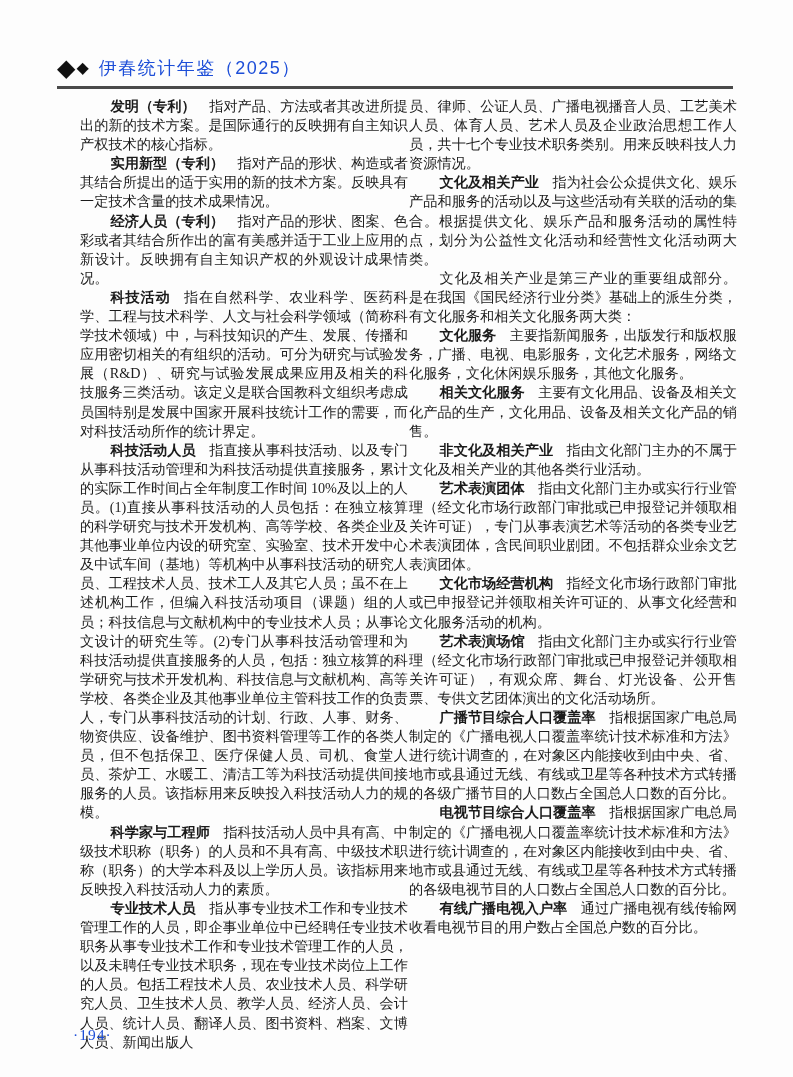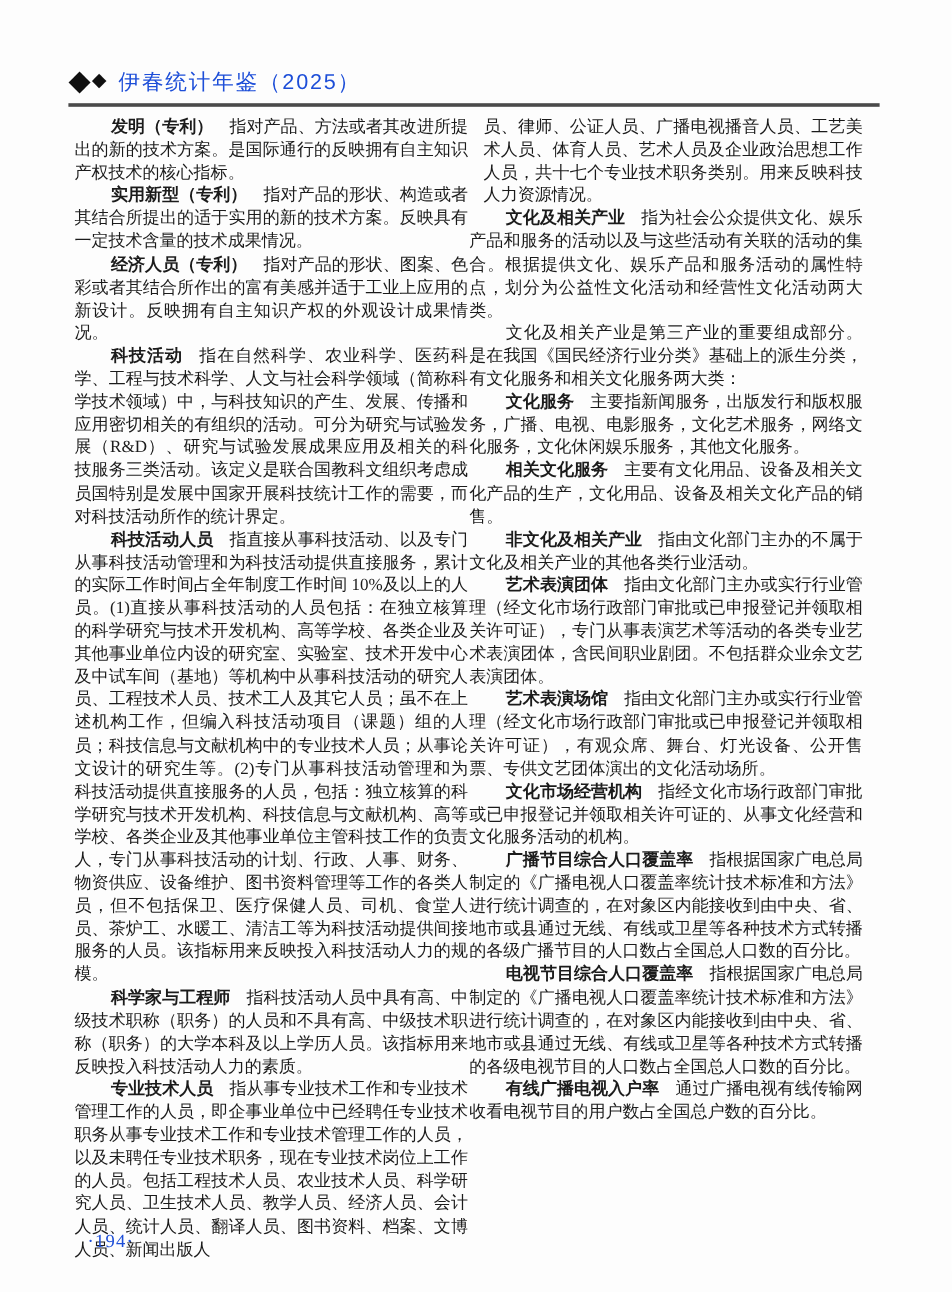--- a/index.html
+++ b/index.html
@@ -26,33 +26,33 @@
     font-family: "Liberation Sans", "DejaVu Sans", sans-serif;
     font-size: 18px; color: #1d4ed8; margin-left: 10px;
     letter-spacing: 1.5px;
   }
   .rule {
     position: absolute; left: 57px; top: 86px;
     width: 676px; height: 3px; background: #4a4a4a;
   }
   
   .columns {
-    position: absolute; left: 62px; top: 97px; width: 672px;
+    position: absolute; left: 80px; top: 97px; width: 672px;
     display: flex; gap: 1px;
   }
   .col {
     width: 328px;
     font-size: 14.2px;
     line-height: 19.1px;
     color: #1b1b1b;
     text-align: justify;
     text-justify: inter-ideograph;
   }
   .para { margin: 0; text-indent: 2.15em; }
-  .para.cont { text-indent: 0; margin-left: 12px; }
+  .para.cont { text-indent: 0; }
   .term {
     font-family: "Liberation Sans", "DejaVu Sans", sans-serif;
     font-weight: bold;
   }
   .term:not(:empty) { margin-right: 0.95em; }
   
   .footer {
     position: absolute; left: 73px; top: 1026px;
     font-size: 15.5px; color: #1d4ed8; letter-spacing: 1px;
   }
@@ -84,22 +84,22 @@
     </div>
 
     <div class="col">
       <p class="para cont"><b class="term"></b><span>员、律师、公证人员、广播电视播音人员、工艺美术人员、体育人员、艺术人员及企业政治思想工作人员，共十七个专业技术职务类别。用来反映科技人力资源情况。</span></p>
       <p class="para"><b class="term">文化及相关产业</b><span>指为社会公众提供文化、娱乐产品和服务的活动以及与这些活动有关联的活动的集合。根据提供文化、娱乐产品和服务活动的属性特点，划分为公益性文化活动和经营性文化活动两大类。</span></p>
       <p class="para"><b class="term"></b><span>文化及相关产业是第三产业的重要组成部分。是在我国《国民经济行业分类》基础上的派生分类，有文化服务和相关文化服务两大类：</span></p>
       <p class="para"><b class="term">文化服务</b><span>主要指新闻服务，出版发行和版权服务，广播、电视、电影服务，文化艺术服务，网络文化服务，文化休闲娱乐服务，其他文化服务。</span></p>
       <p class="para"><b class="term">相关文化服务</b><span>主要有文化用品、设备及相关文化产品的生产，文化用品、设备及相关文化产品的销售。</span></p>
       <p class="para"><b class="term">非文化及相关产业</b><span>指由文化部门主办的不属于文化及相关产业的其他各类行业活动。</span></p>
       <p class="para"><b class="term">艺术表演团体</b><span>指由文化部门主办或实行行业管理（经文化市场行政部门审批或已申报登记并领取相关许可证），专门从事表演艺术等活动的各类专业艺术表演团体，含民间职业剧团。不包括群众业余文艺表演团体。</span></p>
+      <p class="para"><b class="term">文化市场经营机构</b><span>指经文化市场行政部门审批或已申报登记并领取相关许可证的、从事文化经营和文化服务活动的机构。</span></p>
       <p class="para"><b class="term">艺术表演场馆</b><span>指由文化部门主办或实行行业管理（经文化市场行政部门审批或已申报登记并领取相关许可证），有观众席、舞台、灯光设备、公开售票、专供文艺团体演出的文化活动场所。</span></p>
-      <p class="para"><b class="term">文化市场经营机构</b><span>指经文化市场行政部门审批或已申报登记并领取相关许可证的、从事文化经营和文化服务活动的机构。</span></p>
       <p class="para"><b class="term">广播节目综合人口覆盖率</b><span>指根据国家广电总局制定的《广播电视人口覆盖率统计技术标准和方法》进行统计调查的，在对象区内能接收到由中央、省、地市或县通过无线、有线或卫星等各种技术方式转播的各级广播节目的人口数占全国总人口数的百分比。</span></p>
       <p class="para"><b class="term">电视节目综合人口覆盖率</b><span>指根据国家广电总局制定的《广播电视人口覆盖率统计技术标准和方法》进行统计调查的，在对象区内能接收到由中央、省、地市或县通过无线、有线或卫星等各种技术方式转播的各级电视节目的人口数占全国总人口数的百分比。</span></p>
       <p class="para"><b class="term">有线广播电视入户率</b><span>通过广播电视有线传输网收看电视节目的用户数占全国总户数的百分比。</span></p>
     </div>
 
   </div>
 
   <div class="footer">·194·</div>
 
 </div>

